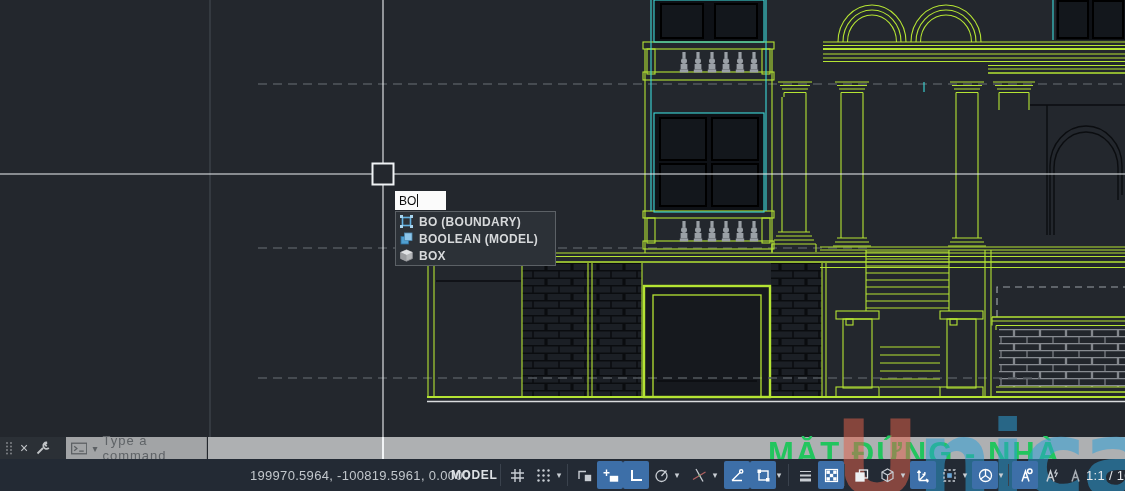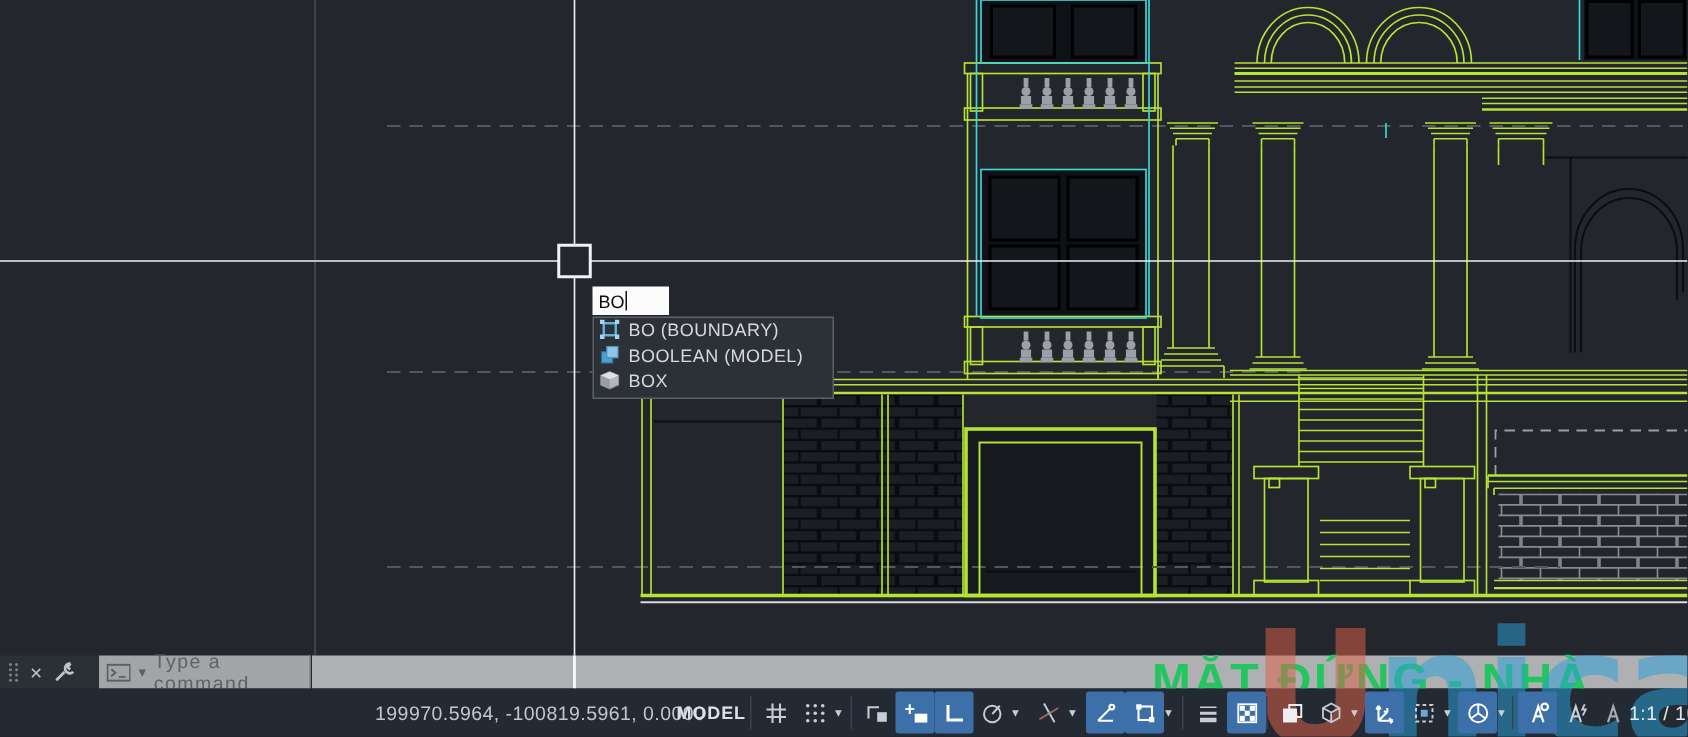--- a/index.html
+++ b/index.html
@@ -13,21 +13,21 @@
   .cmd-input{position:absolute;left:66px;top:0;width:141px;height:22px;background:#a2a4a6;border-right:1px solid #8e9092;display:flex;align-items:center;gap:5px;padding-left:5px;box-sizing:border-box;}
   .cmd-band{position:absolute;left:208px;top:0;width:917px;height:22px;background:#aeb0b2;}
   .cmd-placeholder{color:#5f6367;font-size:13px;letter-spacing:1px;}
   .close-x{font-size:14px;line-height:14px;color:#c2c5c8;cursor:default;}
   
   #xhair-bar{left:382px;top:437px;width:2px;height:22px;background:#f2f4f6;z-index:3;}
   
   #ac-input{left:395px;top:191px;width:51px;height:19px;background:#fbfbfb;z-index:4;display:flex;align-items:center;padding-left:4px;box-sizing:border-box;font-size:12px;color:#0b0b0b;}
   .caret-bar{display:inline-block;width:1px;height:13px;background:#111;margin-left:1px;}
   #ac-list{left:395px;top:211px;width:161px;z-index:4;background:#2c3137;border:1px solid #5c6166;box-sizing:border-box;padding:1px 0;}
-  .ac-row{height:17px;display:flex;align-items:flex-start;gap:6px;padding-left:4px;}
+  .ac-row{height:17px;display:flex;align-items:center;gap:6px;padding-left:4px;font-weight:bold;}
   .ac-label{color:#d7d9db;font-size:12px;letter-spacing:.3px;white-space:nowrap;}
   
   #wm-title{left:768px;top:436px;z-index:4;color:#22c55e;font-size:31px;font-weight:bold;letter-spacing:2px;white-space:nowrap;}
   #wm-brand{left:834px;top:398px;z-index:6;font-size:106px;font-weight:bold;font-family:"DejaVu Sans",sans-serif;letter-spacing:-3px;opacity:.52;white-space:nowrap;pointer-events:none;}
   
   #sb-bg{left:0;top:459px;width:1125px;height:32px;background:#232a34;z-index:5;}
   #sb{left:0;top:459px;width:1125px;height:32px;z-index:7;}
   #sb .sbtn{position:absolute;top:2px;width:26px;height:28px;display:flex;align-items:center;justify-content:center;border-radius:2px;color:#c8cdd3;}
   #sb .sbtn.active{background:#3d6fa8;color:#ffffff;}
   #sb .sbtn.bright{color:#edf0f3;}

